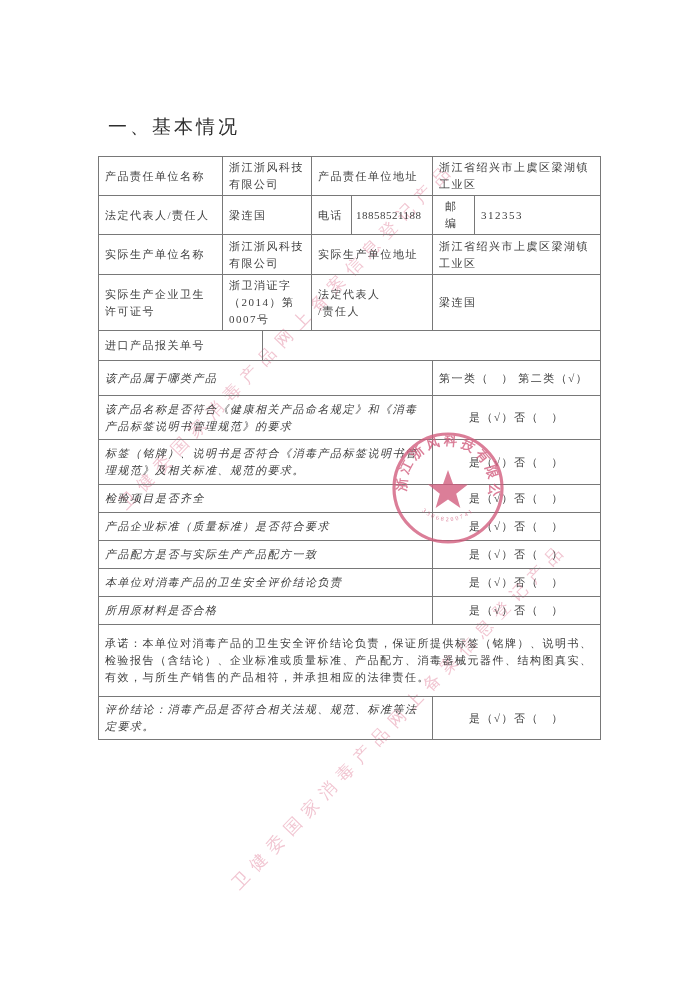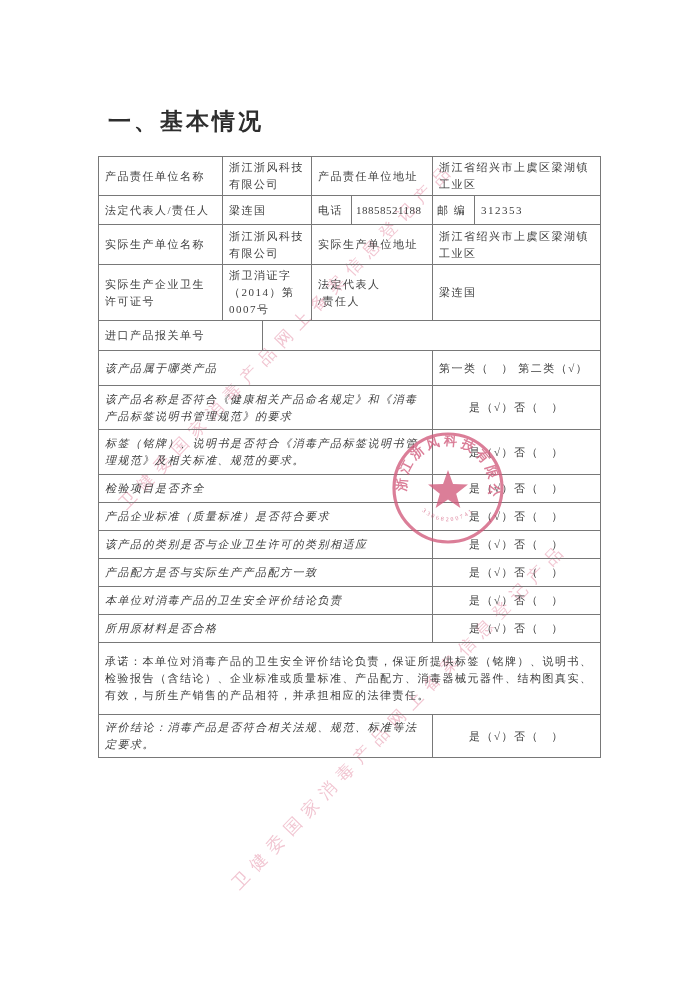--- a/index.html
+++ b/index.html
@@ -1,21 +1,21 @@
 <!DOCTYPE html>
 <html><head>
 <meta charset="utf-8">
 <style>
   html,body{margin:0;padding:0;background:#ffffff;}
   .page{
     position:relative;width:700px;height:990px;background:#ffffff;overflow:hidden;
     font-family:"Liberation Serif","DejaVu Serif",serif;color:#3d3d3d;
   }
   .title{
-    position:absolute;left:108px;top:106px;font-size:23px;font-weight:bold;
+    position:absolute;left:108px;top:114px;font-size:19px;font-weight:normal;
     letter-spacing:3px;color:#2e2e2e;
   }
   table.form{
     position:absolute;left:98px;top:156px;width:503px;
     border-collapse:collapse;table-layout:fixed;
     font-size:11px;color:#3d3d3d;
   }
   table.form td{
     border:1px solid #787878;vertical-align:middle;
     padding:2px 6px;line-height:1.55;letter-spacing:1.5px;
@@ -66,21 +66,21 @@
       <td colspan="2">浙江浙风科技有限公司</td>
       <td colspan="2">产品责任单位地址</td>
       <td colspan="2">浙江省绍兴市上虞区梁湖镇工业区</td>
     </tr>
 
     <tr style="height:29px">
       <td>法定代表人/责任人</td>
       <td colspan="2">梁连国</td>
       <td>电话</td>
       <td style="letter-spacing:0.5px;padding:2px 4px;">18858521188</td>
-      <td style="padding:2px 4px;">邮 编</td>
+      <td style="padding:2px 12px;">邮 编</td>
       <td>312353</td>
     </tr>
 
     <tr style="height:40px">
       <td>实际生产单位名称</td>
       <td colspan="2">浙江浙风科技有限公司</td>
       <td colspan="2">实际生产单位地址</td>
       <td colspan="2">浙江省绍兴市上虞区梁湖镇工业区</td>
     </tr>
 
@@ -114,24 +114,20 @@
     </tr>
     <tr style="height:28px">
       <td colspan="5" class="qlabel">检验项目是否齐全</td>
       <td colspan="2" class="ans">是（√）否（　）</td>
     </tr>
     <tr style="height:28px">
       <td colspan="5" class="qlabel">产品企业标准（质量标准）是否符合要求</td>
       <td colspan="2" class="ans">是（√）否（　）</td>
     </tr>
     <tr style="height:28px">
-      <td colspan="5" class="qlabel">该产品的类别是否与企业卫生许可的类别相适应</td>
-      <td colspan="2" class="ans">是（√）否（　）</td>
-    </tr>
-    <tr style="height:28px">
       <td colspan="5" class="qlabel">产品配方是否与实际生产产品配方一致</td>
       <td colspan="2" class="ans">是（√）否（　）</td>
     </tr>
     <tr style="height:28px">
       <td colspan="5" class="qlabel">本单位对消毒产品的卫生安全评价结论负责</td>
       <td colspan="2" class="ans">是（√）否（　）</td>
     </tr>
     <tr style="height:28px">
       <td colspan="5" class="qlabel">所用原材料是否合格</td>
       <td colspan="2" class="ans">是（√）否（　）</td>

